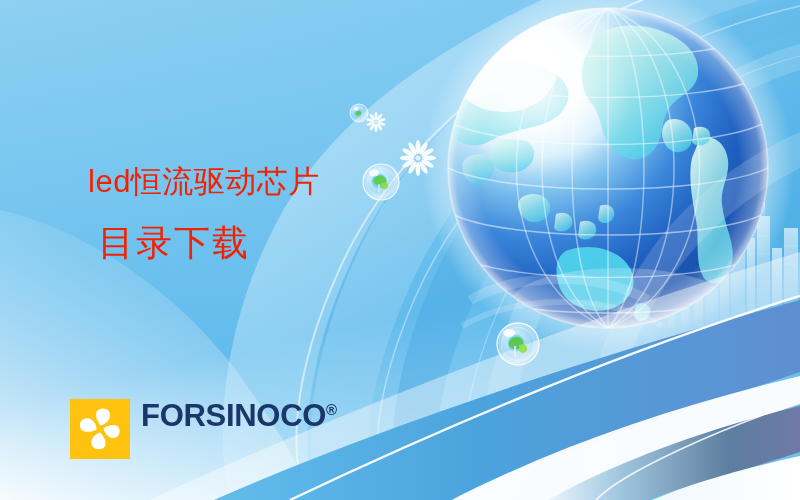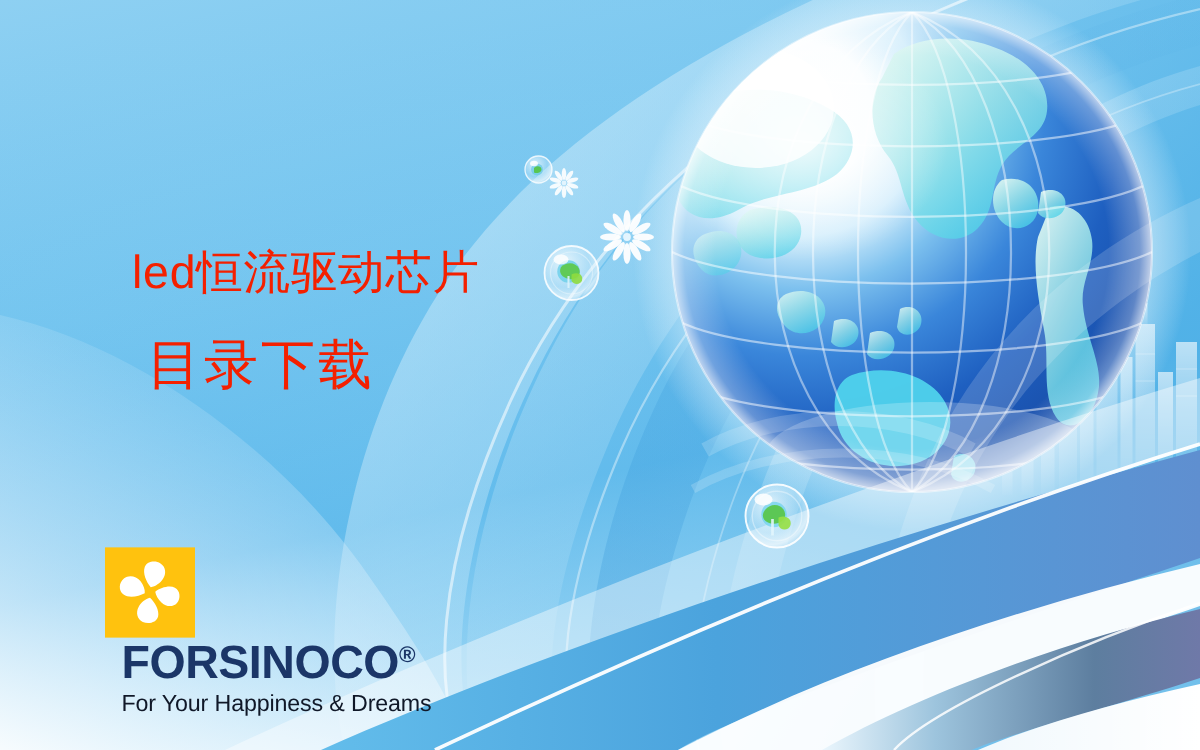--- a/index.html
+++ b/index.html
@@ -48,25 +48,24 @@
     margin-top: 28px;
     margin-left: 10px;
     white-space: nowrap;
     color: #f42000;
   }
 
   
   #logo {
     position: absolute;
     left: 70px;
-    top: 365px;
+    top: 399px;
     z-index: 40;
     display: flex;
     align-items: flex-start;
-    flex-direction: column;
   }
   #logo-mark {
     width: 60px;
     height: 60px;
     background: #ffc20e;
     position: relative;
     flex: 0 0 auto;
   }
   #logo-mark svg { display: block; }
   #logo-text {
@@ -441,17 +440,16 @@
           <path d="M30,33.5 C33.2,36.4 36.4,42 35.4,46 C34.4,50 29,51.4 25.2,49.6
                    C21.4,47.8 20.4,43.2 22.4,39.6 C24,36.6 27,34.2 30,33.5 Z"></path>
 
           <path d="M26.5,30.5 C22.6,32.6 16,34 12.4,31.4 C8.8,28.8 9.2,23.2 12.6,20.6
                    C16,18 20.8,19 23.6,22.4 C25.6,24.8 26.8,28.2 26.5,30.5 Z"></path>
         </g>
       </svg>
     </div>
     <div id="logo-text">
       <div id="logo-wordmark"><span>FORSINOCO</span><span class="reg">®</span></div>
-      <div id="logo-tagline">For Your Happiness &amp; Dreams</div>
     </div>
   </div>
 
 </div>
 
 </body></html>

